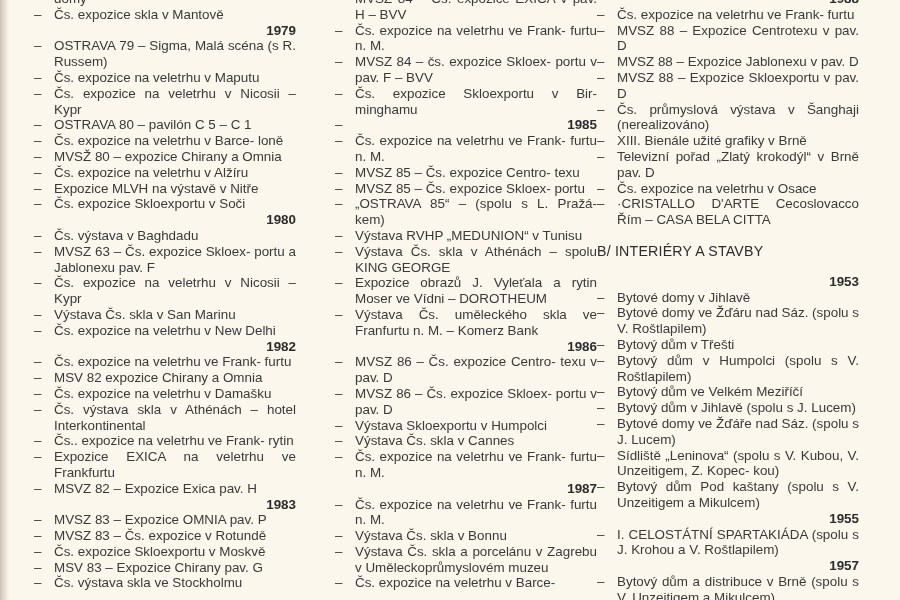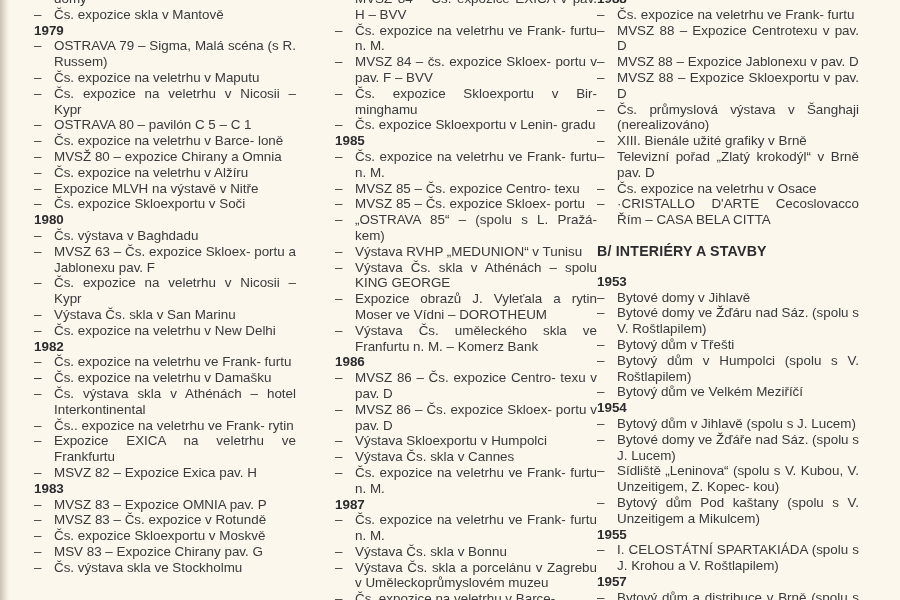--- a/index.html
+++ b/index.html
@@ -10,26 +10,26 @@
     color:#3a3a3c;
   }
   .binding {
     position:absolute; left:0; top:0; width:9px; height:600px;
     background:linear-gradient(to right,#c9c2b4 0,#ddd6c8 3px,#ece6d8 6px,#fbf7ec 9px);
   }
   .col { position:absolute; top:-9px; font-size:13.4px; line-height:15.8px; }
   .col1 { left:34px; width:262px; }
   .col2 { left:335px; width:262px; }
   .col3 { left:597px; width:262px; }
-  .year { font-weight:bold; color:#2c2c2e; margin:0; }
+  .year { font-weight:bold; color:#2c2c2e; margin:0;text-align:right; }
   .entry { position:relative; padding-left:20px; text-align:justify; text-align-last:left; margin:0; }
   .entry .dash { position:absolute; left:0; top:0; }
   .cont { padding-left:20px; margin:0; }
   .section-title {
-    font-weight:bold; font-size:14.2px; letter-spacing:0.2px; color:#2c2c2e;
+    font-weight:normal; font-size:14.2px; letter-spacing:0.2px; color:#2c2c2e;
     margin:16px 0 14px 0;
   }
 </style>
 </head>
 <body>
 
 <div class="binding"></div>
 
 <div class="col col1">
   <p class="cont">domy</p>
@@ -46,42 +46,42 @@
       <p class="entry"><span class="dash">–</span><span>Expozice MLVH na výstavě v Nitře</span></p>
       <p class="entry"><span class="dash">–</span><span>Čs. expozice Skloexportu v Soči</span></p>
       <p class="year">1980</p>
       <p class="entry"><span class="dash">–</span><span>Čs. výstava v Baghdadu</span></p>
       <p class="entry"><span class="dash">–</span><span>MVSZ 63 – Čs. expozice Skloex- portu a Jablonexu pav. F</span></p>
       <p class="entry"><span class="dash">–</span><span>Čs. expozice na veletrhu v Nicosii – Kypr</span></p>
       <p class="entry"><span class="dash">–</span><span>Výstava Čs. skla v San Marinu</span></p>
       <p class="entry"><span class="dash">–</span><span>Čs. expozice na veletrhu v New Delhi</span></p>
       <p class="year">1982</p>
       <p class="entry"><span class="dash">–</span><span>Čs. expozice na veletrhu ve Frank- furtu</span></p>
-      <p class="entry"><span class="dash">–</span></p>
+      <p class="entry"><span class="dash">–</span><span>MSV 82 expozice Chirany a Omnia</span></p>
       <p class="entry"><span class="dash">–</span><span>Čs. expozice na veletrhu v Damašku</span></p>
       <p class="entry"><span class="dash">–</span><span>Čs. výstava skla v Athénách – hotel Interkontinental</span></p>
       <p class="entry"><span class="dash">–</span><span>Čs.. expozice na veletrhu ve Frank- rytin</span></p>
       <p class="entry"><span class="dash">–</span><span>Expozice EXICA na veletrhu ve Frankfurtu</span></p>
       <p class="entry"><span class="dash">–</span><span>MSVZ 82 – Expozice Exica pav. H</span></p>
       <p class="year">1983</p>
       <p class="entry"><span class="dash">–</span><span>MVSZ 83 – Expozice OMNIA pav. P</span></p>
       <p class="entry"><span class="dash">–</span><span>MVSZ 83 – Čs. expozice v Rotundě</span></p>
       <p class="entry"><span class="dash">–</span><span>Čs. expozice Skloexportu v Moskvě</span></p>
       <p class="entry"><span class="dash">–</span><span>MSV 83 – Expozice Chirany pav. G</span></p>
       <p class="entry"><span class="dash">–</span><span>Čs. výstava skla ve Stockholmu</span></p>
     </div>
 </div>
 
 <div class="col col2">
   <div>
       <p class="entry"><span class="dash">–</span><span>MVSZ 84 – Čs. expozice EXICA v pav. H – BVV</span></p>
       <p class="entry"><span class="dash">–</span><span>Čs. expozice na veletrhu ve Frank- furtu n. M.</span></p>
       <p class="entry"><span class="dash">–</span><span>MVSZ 84 – čs. expozice Skloex- portu v pav. F – BVV</span></p>
       <p class="entry"><span class="dash">–</span><span>Čs. expozice Skloexportu v Bir- minghamu</span></p>
-      <p class="entry"><span class="dash">–</span><span>Čs. expozice Skloexportu v Lenin- gradu</span></p>
+      <p class="entry"><span class="dash">–</span></p>
       <p class="year">1985</p>
       <p class="entry"><span class="dash">–</span><span>Čs. expozice na veletrhu ve Frank- furtu n. M.</span></p>
       <p class="entry"><span class="dash">–</span><span>MVSZ 85 – Čs. expozice Centro- texu</span></p>
       <p class="entry"><span class="dash">–</span><span> MVSZ 85 – Čs. expozice Skloex- portu</span></p>
       <p class="entry"><span class="dash">–</span><span>„OSTRAVA 85“ – (spolu s L. Pražá- kem)</span></p>
       <p class="entry"><span class="dash">–</span><span>Výstava RVHP „MEDUNION“ v Tunisu</span></p>
       <p class="entry"><span class="dash">–</span><span>Výstava Čs. skla v Athénách – spolu KING GEORGE</span></p>
       <p class="entry"><span class="dash">–</span><span>Expozice obrazů J. Vyleťala a rytin Moser ve Vídni – DOROTHEUM</span></p>
       <p class="entry"><span class="dash">–</span><span>Výstava Čs. uměleckého skla ve Franfurtu n. M. – Komerz Bank</span></p>
       <p class="year">1986</p>
@@ -110,21 +110,20 @@
       <p class="entry"><span class="dash">–</span><span>Televizní pořad „Zlatý krokodýl“ v Brně pav. D</span></p>
       <p class="entry"><span class="dash">–</span><span>Čs. expozice na veletrhu v Osace</span></p>
       <p class="entry"><span class="dash">–</span><span>·CRISTALLO D'ARTE Cecoslovacco Řím – CASA BELA CITTA</span></p>
       <p class="section-title">B/  INTERIÉRY A STAVBY</p>
       <p class="year">1953</p>
       <p class="entry"><span class="dash">–</span><span>Bytové domy v Jihlavě</span></p>
       <p class="entry"><span class="dash">–</span><span>Bytové domy ve Žďáru nad Sáz. (spolu s V. Roštlapilem)</span></p>
       <p class="entry"><span class="dash">–</span><span>Bytový dům v Třešti</span></p>
       <p class="entry"><span class="dash">–</span><span>Bytový dům v Humpolci (spolu s V. Roštlapilem)</span></p>
       <p class="entry"><span class="dash">–</span><span>Bytový dům ve Velkém Meziříčí</span></p>
-      <p class="year">1954</p>
       <p class="entry"><span class="dash">–</span><span>Bytový dům v Jihlavě (spolu s J. Lucem)</span></p>
       <p class="entry"><span class="dash">–</span><span>Bytové domy ve Žďáře nad Sáz. (spolu s J. Lucem)</span></p>
       <p class="entry"><span class="dash">–</span><span>Sídliště „Leninova“ (spolu s V. Kubou, V. Unzeitigem, Z. Kopec- kou)</span></p>
       <p class="entry"><span class="dash">–</span><span>Bytový dům Pod kaštany (spolu s V. Unzeitigem a Mikulcem)</span></p>
       <p class="year">1955</p>
       <p class="entry"><span class="dash">–</span><span>I. CELOSTÁTNÍ SPARTAKIÁDA (spolu s J. Krohou a V. Roštlapilem)</span></p>
       <p class="year">1957</p>
       <p class="entry"><span class="dash">–</span><span>Bytový dům a distribuce v Brně (spolu s V. Unzeitigem a Mikulcem)</span></p>
     </div>
 </div>

